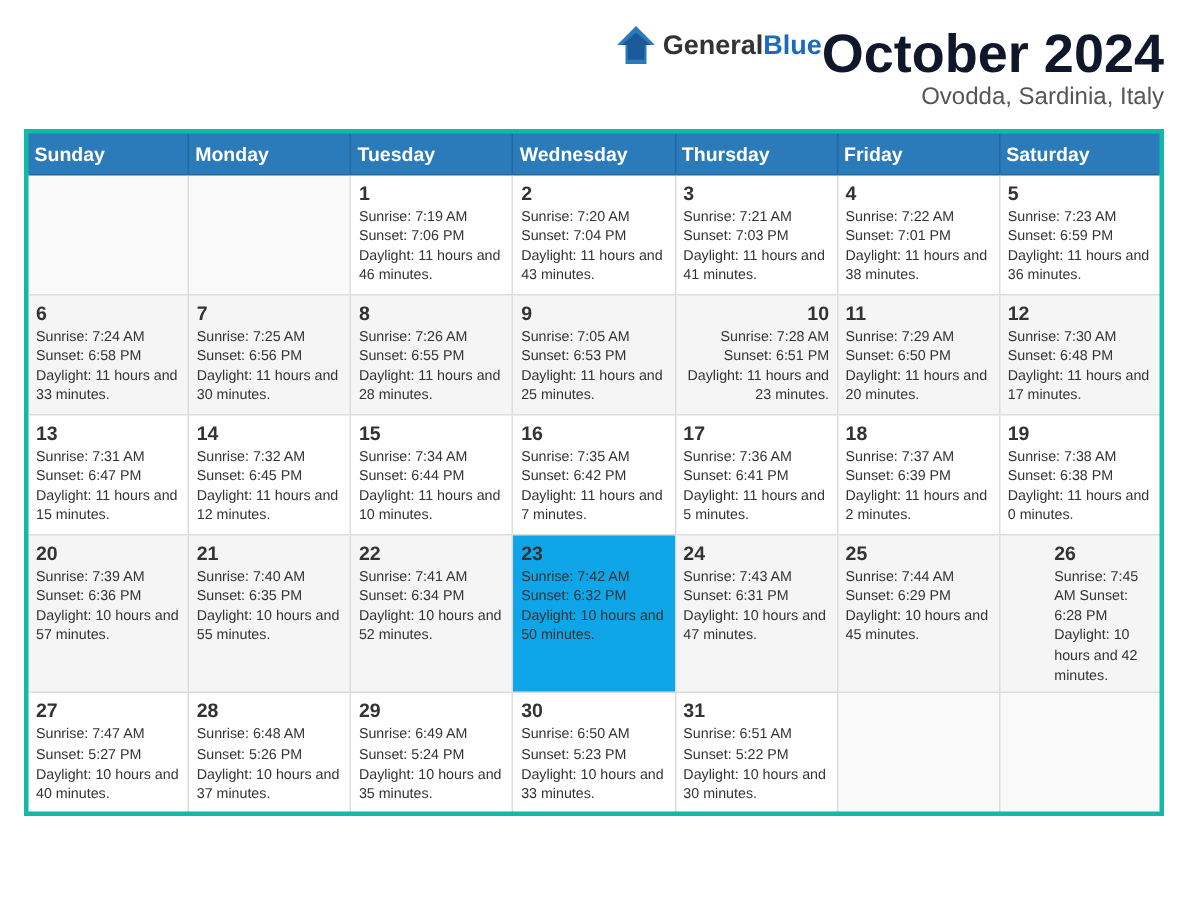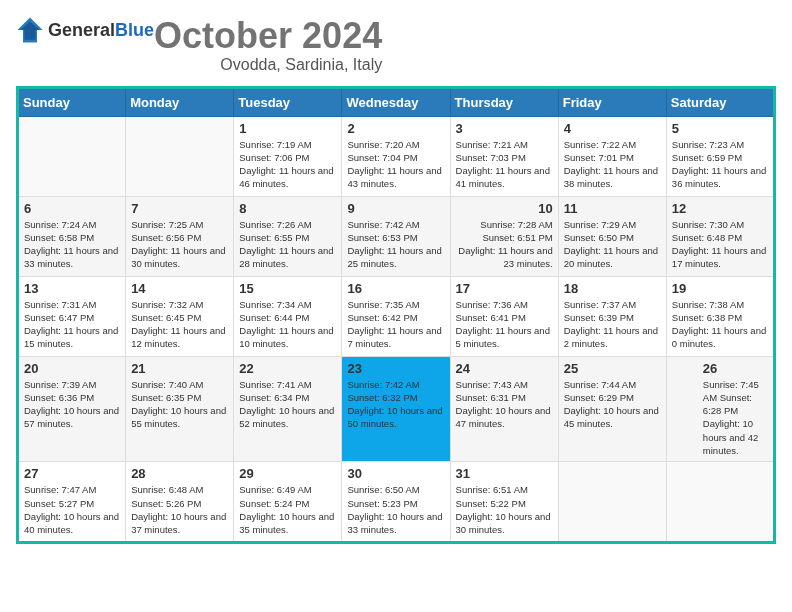--- a/index.html
+++ b/index.html
@@ -5,40 +5,40 @@
     * { box-sizing: border-box; margin: 0; padding: 0; }
     body {
       font-family: Arial, sans-serif;
       background: #fff;
       width: 792px;
       min-height: 612px;
       padding: 16px;
     }
     .header {
       display: flex;
-      justify-content: flex-start;
+      justify-content: flex-end;
       align-items: flex-start;
       margin-bottom: 12px;
     }
     .logo {
       display: flex;
       align-items: center;
       gap: 4px;
     }
     .logo-icon {
       width: 28px;
       height: 28px;
     }
     .title-block {
       text-align: right;
     }
     .month-title {
       font-size: 36px;
       font-weight: bold;
-      color: #737373;
+      color: #0f172a;
       line-height: 1.1;
     }
     .location-title {
       font-size: 16px;
       color: #555;
     }
     .calendar {
       width: 100%;
       border-collapse: collapse;
       border: 3px solid #14b8a6;
@@ -164,21 +164,21 @@
 Daylight: 11 hours and 30 minutes.</div>
         </td>
         <td style="background-color: rgb(245, 245, 245);">
           <span class="day-number">8</span>
           <div class="day-info">Sunrise: 7:26 AM
 Sunset: 6:55 PM
 Daylight: 11 hours and 28 minutes.</div>
         </td>
         <td style="background-color: rgb(245, 245, 245);">
           <span class="day-number">9</span>
-          <div class="day-info">Sunrise: 7:42 AM
+          <div class="day-info">Sunrise: 7:05 AM
 Sunset: 6:53 PM
 Daylight: 11 hours and 25 minutes.</div>
         </td>
         <td style="background-color: rgb(245, 245, 245); text-align: right;">
           <span class="day-number">10</span>
           <div class="day-info">Sunrise: 7:28 AM
 Sunset: 6:51 PM
 Daylight: 11 hours and 23 minutes.</div>
         </td>
         <td style="background-color: rgb(245, 245, 245);">

